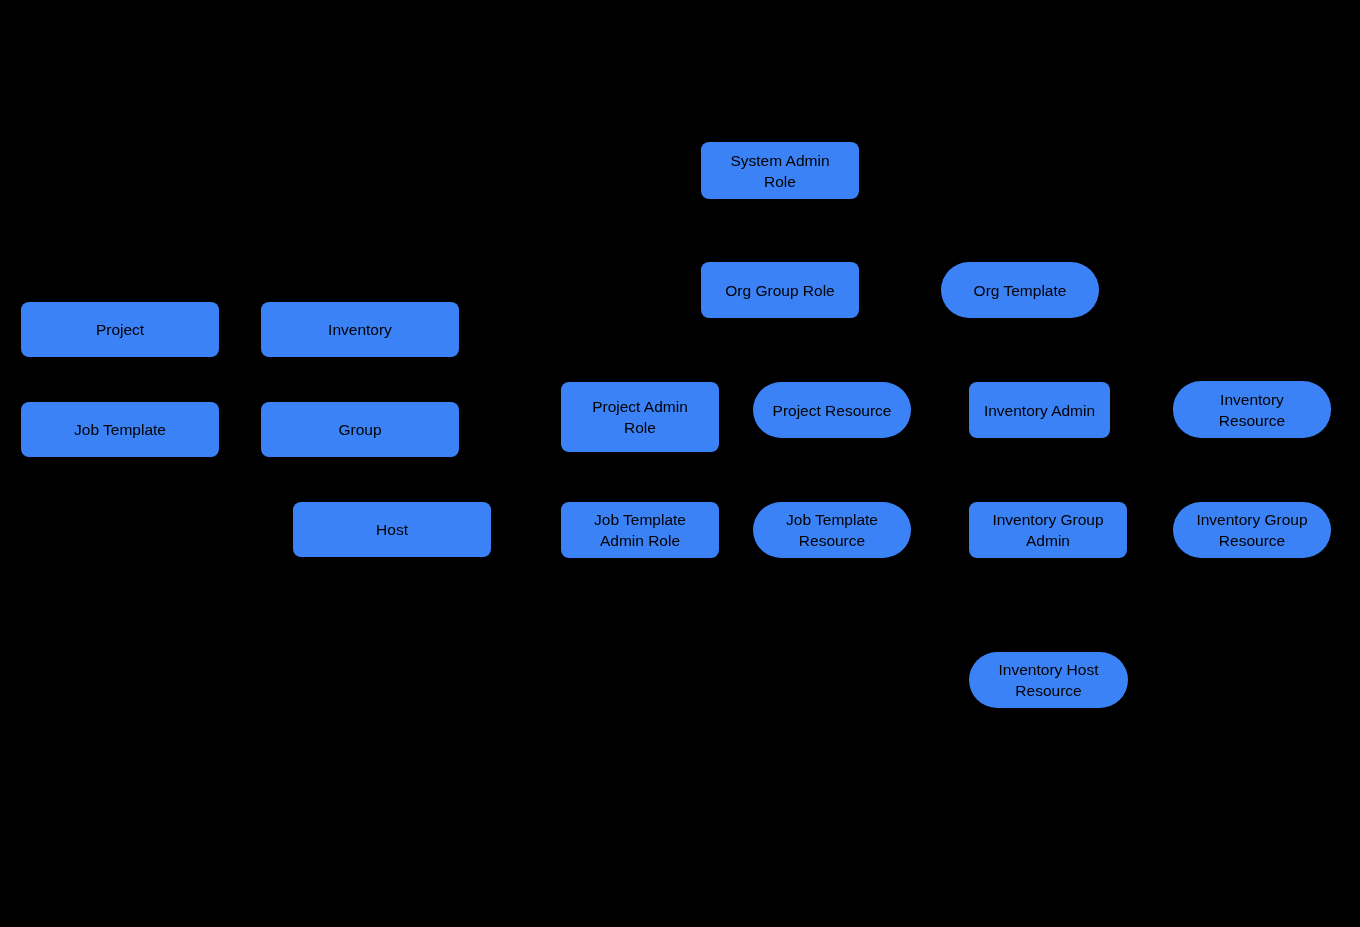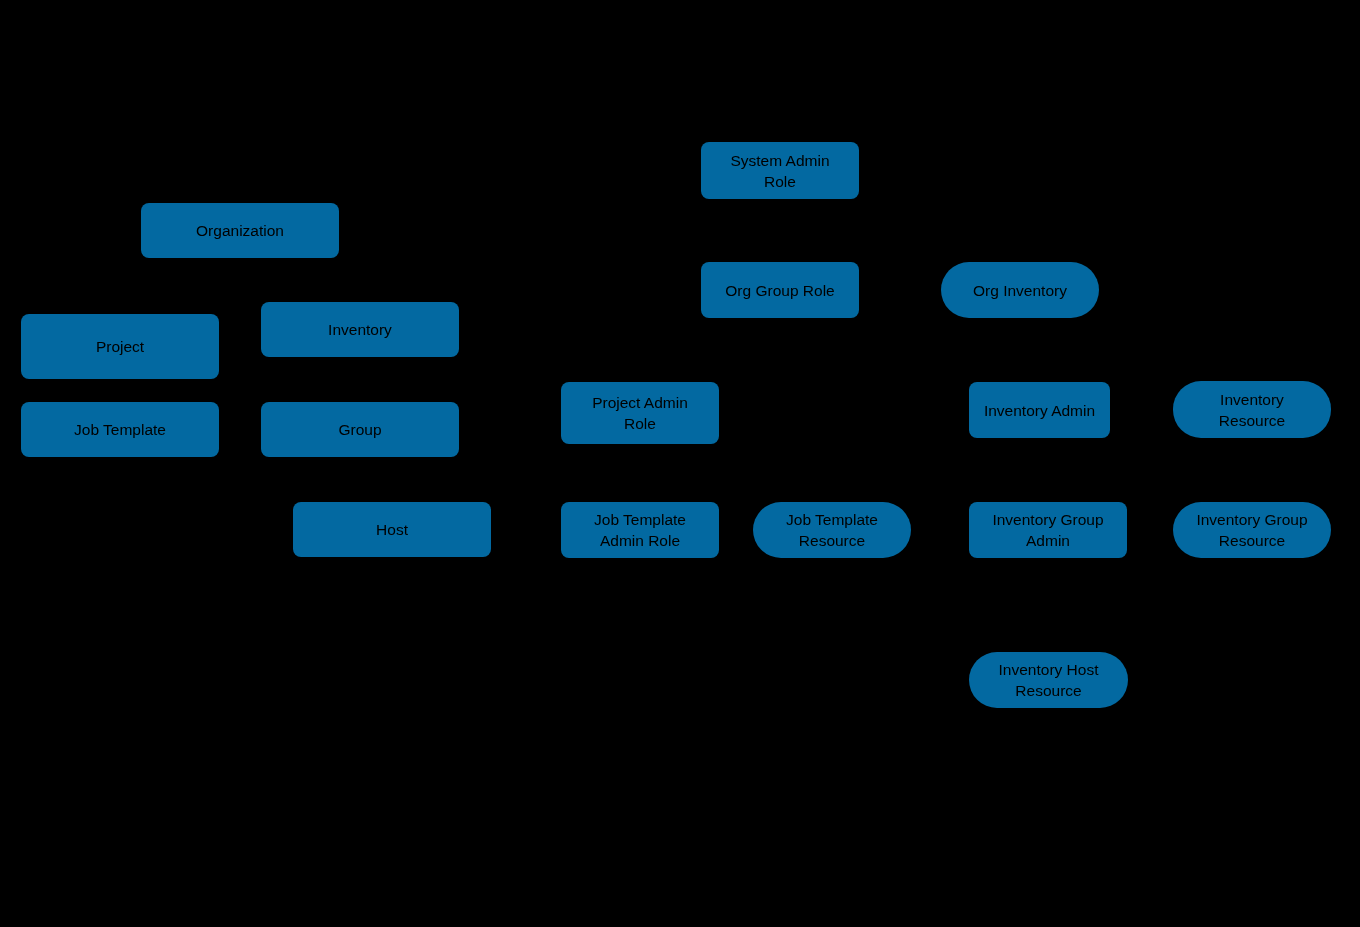--- a/index.html
+++ b/index.html
@@ -11,75 +11,75 @@
     position: relative;
     width: 1360px;
     height: 927px;
     background: #000000;
     overflow: hidden;
     font-family: "Liberation Sans", sans-serif;
   }
   .node {
     position: absolute;
     box-sizing: border-box;
-    background: #0369a1;
+    background: #3b82f6;
     color: #000000;
     display: flex;
     align-items: center;
     justify-content: center;
     text-align: center;
     font-size: 15.5px;
     line-height: 21px;
     white-space: pre-line;
     border-radius: 8px;
   }
   .node.stadium {
     border-radius: 28px;
   }
 
   
   .pos-organization        { left: 141px; top: 203px; width: 198px; height: 55px; }
-  .pos-project             { left:  21px; top: 302px; width: 198px; height: 65px; margin-top: 12px; }
+  .pos-project             { left:  21px; top: 302px; width: 198px; height: 55px; }
   .pos-inventory           { left: 261px; top: 302px; width: 198px; height: 55px; }
   .pos-job-template        { left:  21px; top: 402px; width: 198px; height: 55px; }
   .pos-group               { left: 261px; top: 402px; width: 198px; height: 55px; }
   .pos-host                { left: 261px; top: 502px; width: 198px; height: 55px; margin-left: 32px; }
 
   
   .pos-system-admin-role        { left:  701px; top: 142px; width: 158px; height: 57px; }
   .pos-org-admin-role           { left:  701px; top: 262px; width: 158px; height: 56px; }
   .pos-org-resource             { left:  941px; top: 262px; width: 158px; height: 56px; }
-  .pos-project-admin-role       { left:  561px; top: 382px; width: 158px; height: 62px; }
+  .pos-project-admin-role       { left:  561px; top: 382px; width: 158px; height: 70px; }
   .pos-project-resource         { left:  753px; top: 382px; width: 158px; height: 56px; }
   .pos-inventory-admin          { left:  969px; top: 382px; width: 141px; height: 56px; }
   .pos-inventory-resource       { left: 1173px; top: 381px; width: 158px; height: 57px; }
   .pos-job-template-admin-role  { left:  561px; top: 502px; width: 158px; height: 56px; }
   .pos-job-template-resource    { left:  753px; top: 502px; width: 158px; height: 56px; }
   .pos-inventory-group-admin    { left:  969px; top: 502px; width: 158px; height: 56px; }
   .pos-inventory-group-resource { left: 1173px; top: 502px; width: 158px; height: 56px; }
   .pos-inventory-host-resource  { left:  969px; top: 652px; width: 159px; height: 56px; }
 </style>
 </head>
 <body>
 
 <div class="canvas">
 
-  <div class="node pos-organization">Organization</div>
   <div class="node pos-project">Project</div>
   <div class="node pos-inventory">Inventory</div>
   <div class="node pos-job-template">Job Template</div>
   <div class="node pos-group">Group</div>
   <div class="node pos-host">Host</div>
 
   <div class="node pos-system-admin-role">System Admin
 Role</div>
   <div class="node pos-org-admin-role">Org Group Role</div>
-  <div class="node stadium pos-org-resource">Org Inventory</div>
+  <div class="node stadium pos-org-resource">Org Template</div>
   <div class="node pos-project-admin-role">Project Admin
 Role</div>
+  <div class="node stadium pos-project-resource">Project Resource</div>
   <div class="node pos-inventory-admin">Inventory Admin</div>
   <div class="node stadium pos-inventory-resource">Inventory
 Resource</div>
   <div class="node pos-job-template-admin-role">Job Template
 Admin Role</div>
   <div class="node stadium pos-job-template-resource">Job Template
 Resource</div>
   <div class="node pos-inventory-group-admin">Inventory Group
 Admin</div>
   <div class="node stadium pos-inventory-group-resource">Inventory Group

